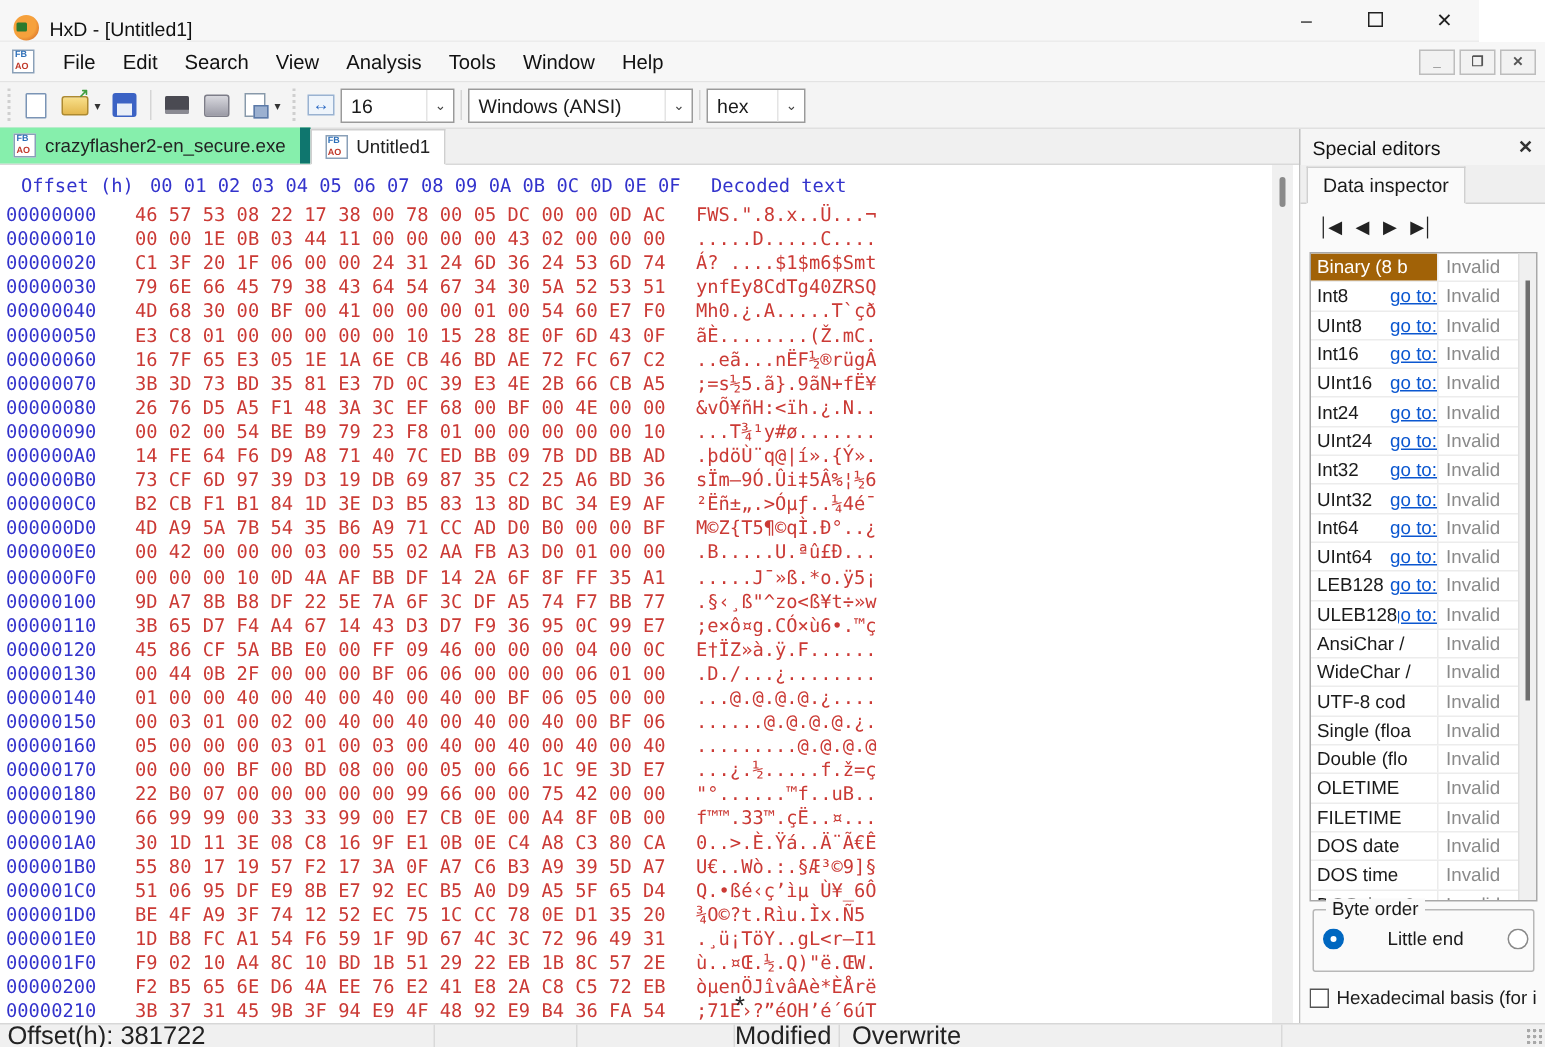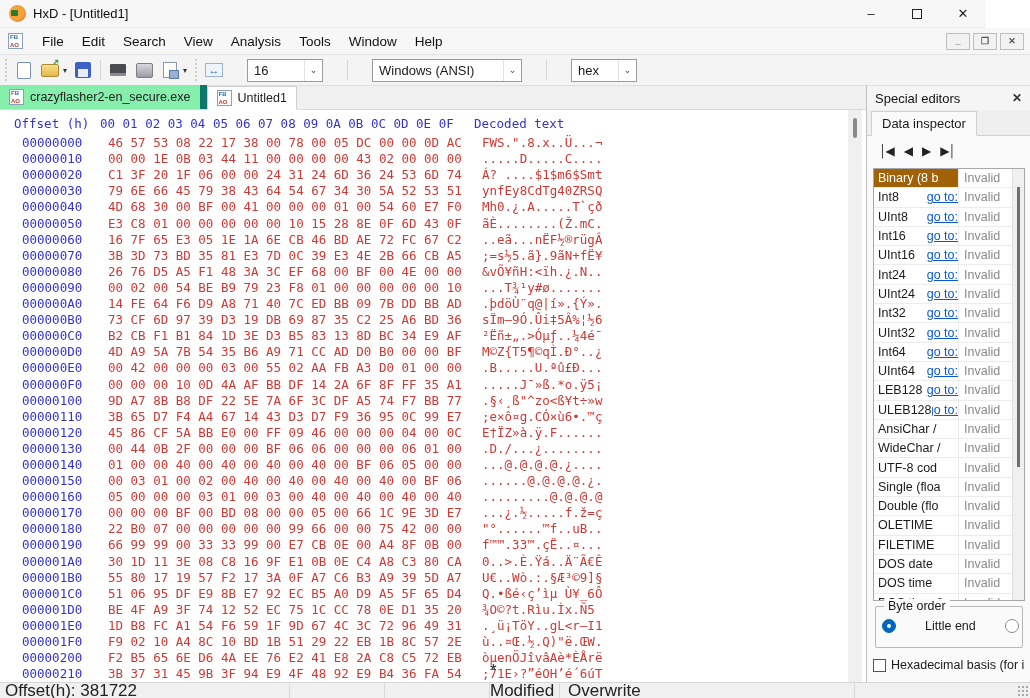--- a/index.html
+++ b/index.html
@@ -1,20 +1,20 @@
 <!DOCTYPE html>
 <html><head>
 <meta charset="utf-8">
 <style>
   * { box-sizing: border-box; margin: 0; padding: 0; }
   html,body { width:1030px; height:698px; overflow:hidden; }
   body { font-family:"Liberation Sans",sans-serif; font-size:13px; color:#1a1a1a; background:#fff; position:relative; }
 
   
-  .titlebar { position:absolute; left:0; top:0; width:986px; height:28px; background:#f7f7f7; display:flex; align-items:center; border-bottom:1px solid #ececec;}
+  .titlebar { position:absolute; left:0; top:0; width:986px; height:28px; background:#f7f7f7; display:flex; align-items:flex-end; border-bottom:1px solid #ececec;}
   .app-icon { width:17px; height:17px; margin:0 7px 0 9px; border-radius:50%; background:radial-gradient(circle at 40% 40%, #f6a13c 55%, #c9561d 100%); position:relative; }
   .app-icon::after { content:""; position:absolute; left:2px; top:5px; width:7px; height:6px; background:#2c7a2c; border-radius:1px; }
   .title-text { font-size:13px; color:#111; }
   .win-controls { margin-left:auto; display:flex; height:28px; }
   .win-btn { width:46px; height:28px; display:flex; align-items:center; justify-content:center; font-size:13px; color:#222; }
   .win-btn .sq { width:10px; height:10px; border:1px solid #222; }
 
   
   .menubar { position:absolute; left:0; top:28px; width:1030px; height:27px; background:#f7f7f7; display:flex; align-items:center; border-bottom:1px solid #e3e3e3; }
   .doc-icon { width:15px; height:16px; background:#fff; border:1px solid #8aa0b8; margin:0 10px 0 8px; position:relative; flex:none; }
@@ -33,36 +33,36 @@
   .ic-new { width:14px; height:17px; background:#fff; border:1px solid #7a94b5; border-radius:1px; }
   .ic-open { width:18px; height:13px; background:linear-gradient(#f8df8a,#e4b84e); border:1px solid #ad8a30; border-radius:2px; position:relative; }
   .ic-open::after { content:"➜"; position:absolute; right:-2px; top:-8px; color:#3f9e3f; font-size:9px; transform:rotate(-45deg); }
   .ic-save { width:16px; height:16px; background:#3b62c4; border-radius:2px; position:relative; }
   .ic-save::after { content:""; position:absolute; left:3px; top:7px; width:10px; height:8px; background:#e8eef8; }
   .ic-ram { width:16px; height:12px; background:#4a4a52; border-bottom:3px solid #8a8a92; border-radius:1px; }
   .ic-disk { width:17px; height:15px; background:linear-gradient(#d8d8de,#9b9ba6); border:1px solid #7d7d88; border-radius:2px; }
   .ic-export { width:14px; height:16px; background:#fff; border:1px solid #8899aa; position:relative; }
   .ic-export::after { content:""; position:absolute; right:-3px; bottom:-2px; width:8px; height:7px; background:#9bb0d0; border:1px solid #5c7aa8; }
   .ic-width { width:18px; height:14px; border:1px solid #9ab2d0; background:#eef4fb; color:#2e6bc4; font-size:11px; font-weight:bold; display:flex; align-items:center; justify-content:center; }
-  .combo { height:23px; background:#fff; border:1px solid #9a9a9a; display:flex; align-items:center; font-size:13px; margin:0 20px; position:relative; }
+  .combo { height:23px; background:#fff; border:1px solid #9a9a9a; display:flex; align-items:center; font-size:13px; margin:0 0; position:relative; }
   .combo .val { padding:0 6px; flex:1; white-space:nowrap; overflow:hidden; }
   .combo .dd { width:18px; height:100%; display:flex; align-items:center; justify-content:center; color:#444; font-size:9px; border-left:1px solid #e4e4e4; }
   .combo-rows { width:76px; } .combo-enc { width:150px; } .combo-base { width:66px; }
 
   
   .tabbar { position:absolute; left:0; top:86px; width:866px; height:24px; background:#f0f0f0; border-bottom:1px solid #d9d9d9; display:flex; align-items:flex-end; }
   .tab { height:24px; display:flex; align-items:center; padding:0 9px; font-size:12.5px; border-right:7px solid #0f766e; background:#86efac; color:#222; }
   .tab.active { background:#fff; border-top:1px solid #cfcfcf; border-left:1px solid #cfcfcf; border-right:1px solid #cfcfcf; border-bottom:1px solid #fff; margin-bottom:-1px; }
   .tab .doc-icon { margin:0 6px 0 0; }
 
   
   .hexarea { position:absolute; left:0; top:110px; width:848px; height:572px; background:#fff; overflow:hidden;
              font-family:"DejaVu Sans Mono",monospace; font-size:12.5px; line-height:16.1px; }
   .hexrow { display:flex; white-space:pre; }
-  .hexrow .off { width:72px; margin-left:22px; color:#3333cc; flex:none; }
+  .hexrow .off { width:72px; margin-left:4px; color:#3333cc; flex:none; }
   .hexrow .gap { width:14px; flex:none; }
   .hexrow .bytes { width:374px; color:#cb3a35; flex:none; }
   .hexrow .dec { color:#cb3a35; }
   .hexhead { display:flex; white-space:pre; color:#3333cc; margin-top:6px; margin-bottom:3px; }
   .hexhead .off { width:86px; margin-left:14px; flex:none; }
   .hexhead .bytes { width:374px; flex:none; }
   .vscroll { position:absolute; left:848px; top:110px; width:14px; height:572px; background:#f0f0f0; }
   .vscroll .thumb { position:absolute; left:5px; top:8px; width:4px; height:20px; background:#8a8a8a; border-radius:2px; }
 
   

